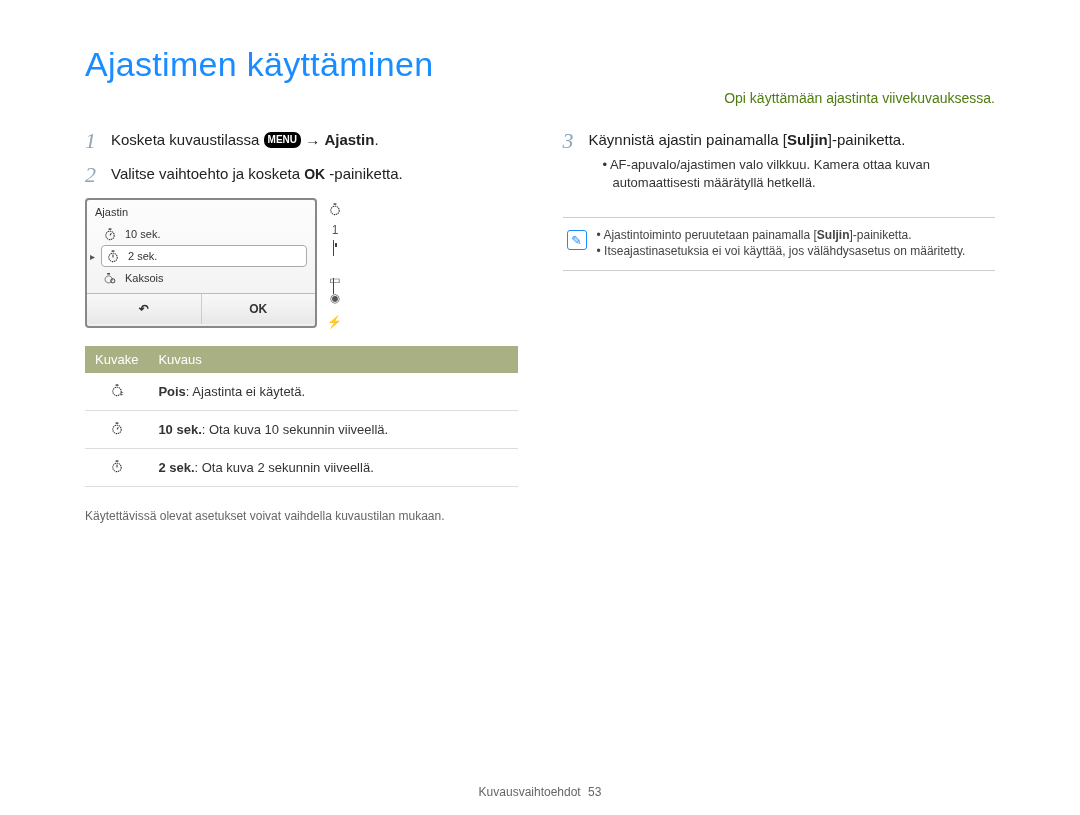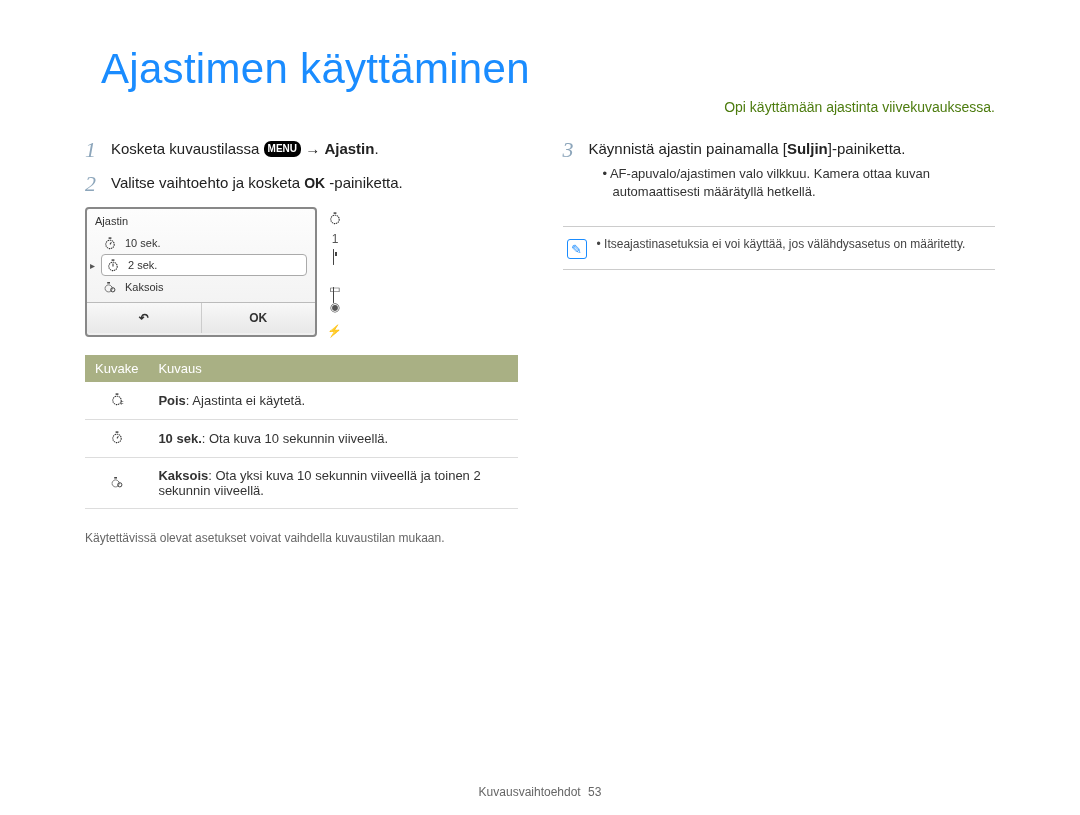--- a/index.html
+++ b/index.html
@@ -7,24 +7,24 @@
     margin: 0;
     font-family: Arial, Helvetica, sans-serif;
     background: #fff;
     color: #333;
     width: 1080px;
     height: 815px;
     padding: 45px 85px 0 85px;
     position: relative;
   }
   .title {
-    font-size: 42px;
+    font-size: 34px;
     color: #1a8cff;
     font-weight: 400;
-    margin: 0 0 6px 16px;
+    margin: 0 0 6px 0;
     letter-spacing: 0.3px;
   }
   .subtitle {
     font-size: 14px;
     color: #4d7c0f;
     margin: 0 0 24px 0;
     text-align: right;
   }
   .columns {
     display: flex;
@@ -360,26 +360,26 @@
                   <circle cx="10" cy="12" r="6" fill="none" stroke="#333" stroke-width="1.5" stroke-dasharray="2 1"></circle>
                   <line x1="10" y1="12" x2="12" y2="9" stroke="#333" stroke-width="1.5"></line>
                   <rect x="8" y="2" width="4" height="2" fill="#333"></rect>
                 </svg>
           </span></td>
           <td><span class="bold">10 sek.</span><span>: Ota kuva 10 sekunnin viiveellä.</span></td>
         </tr>
         <tr>
           <td class="icon-cell"><span class="timer-icon">
             <svg viewBox="0 0 20 20">
-                  <circle cx="8" cy="12" r="5" fill="none" stroke="#333" stroke-width="1.3" stroke-dasharray="2 1"></circle>
-                  <circle cx="14" cy="14" r="3" fill="none" stroke="#333" stroke-width="1.3"></circle>
-                  <rect x="6" y="3" width="4" height="2" fill="#333"></rect>
+                  <circle cx="10" cy="12" r="6" fill="none" stroke="#333" stroke-width="1.5" stroke-dasharray="2 1"></circle>
+                  <line x1="10" y1="12" x2="10" y2="8" stroke="#333" stroke-width="1.5"></line>
+                  <rect x="8" y="2" width="4" height="2" fill="#333"></rect>
                 </svg>
           </span></td>
-          <td><span class="bold">Kaksois</span><span>: Ota yksi kuva 10 sekunnin viiveellä ja toinen 2 sekunnin viiveellä.</span></td>
+          <td><span class="bold">2 sek.</span><span>: Ota kuva 2 sekunnin viiveellä.</span></td>
         </tr>
       </tbody>
     </table>
 
     <p class="note">Käytettävissä olevat asetukset voivat vaihdella kuvaustilan mukaan.</p>
   </div>
 
   <div class="col">
     <div class="step">
       <div class="step-num">3</div>
@@ -388,20 +388,23 @@
         <ul class="bullet-list">
           <li>AF-apuvalo/ajastimen valo vilkkuu. Kamera ottaa kuvan automaattisesti määrätyllä hetkellä.</li>
         </ul>
       </div>
     </div>
 
     <div class="info-box">
       <div class="info-icon">✎</div>
       <ul class="info-list">
         <li>
+          <span>Ajastintoiminto peruutetaan painamalla [</span><span class="bold">Suljin</span><span>]-painiketta.</span>
+        </li>
+        <li>
           <span>Itseajastinasetuksia ei voi käyttää, jos välähdysasetus on määritetty.</span>
         </li>
       </ul>
     </div>
   </div>
 </div>
 
 <div class="footer">
   <span>Kuvausvaihtoehdot</span>
   <span class="pg">53</span>

